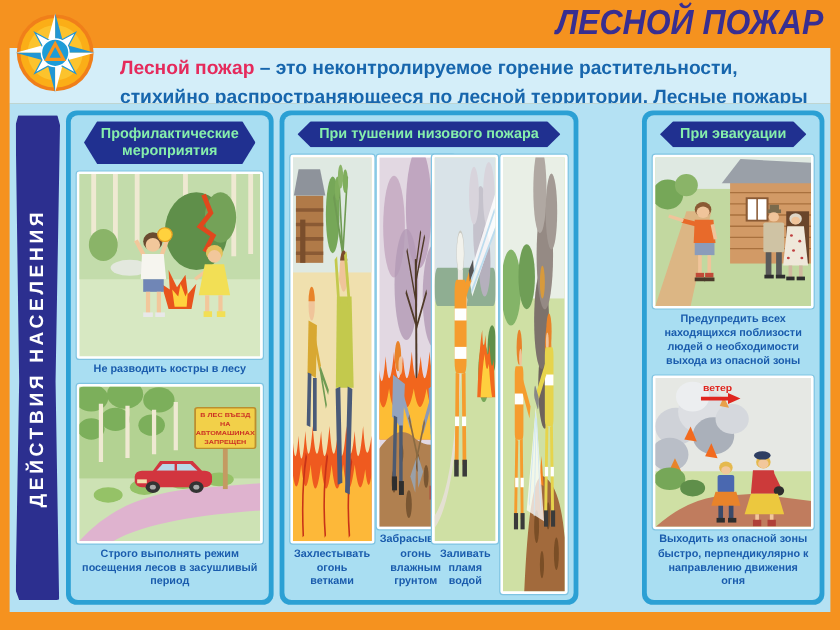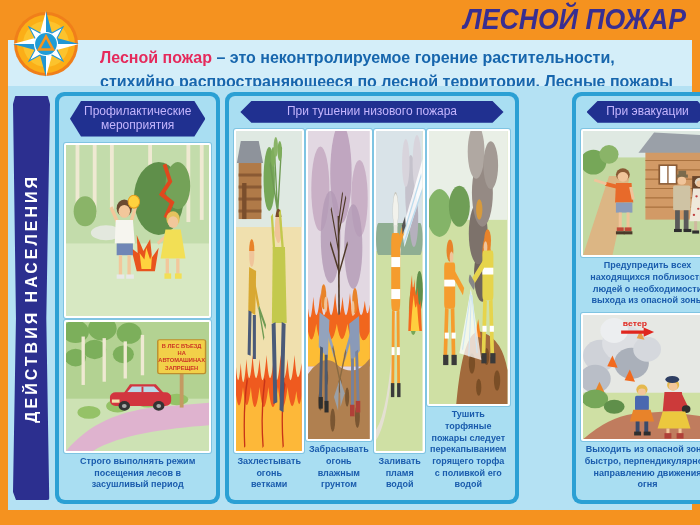--- a/index.html
+++ b/index.html
@@ -26,21 +26,21 @@
   .ribbon span { writing-mode:vertical-rl; transform:rotate(180deg); color:#ffffff; font-weight:bold;
                  font-size:16px; letter-spacing:3px; white-space:nowrap; }
 
   .column { border-radius:9px; background:#2ba0d4; padding:4px; display:flex; }
   .col-1 { flex:0 0 163px; }
   .col-2 { flex:1 1 auto; }
   .col-3 { flex:0 0 152px;margin-left:48px; }
   .column-inner { flex:1; background:#a9def2; border-radius:6px; padding:4px 5px 5px; display:flex;
                   flex-direction:column; gap:2px; min-width:0; }
 
-  .banner { background:#203090; color:#c4b5fd; font-weight:normal; font-size:12px; line-height:1.15;
+  .banner { background:#203090; color:#86efac; font-weight:bold; font-size:12px; line-height:1.15;
             text-align:center; padding:4px 14px; margin:1px 6px 4px;
             clip-path:polygon(11px 0,calc(100% - 11px) 0,100% 50%,calc(100% - 11px) 100%,11px 100%,0 50%);
             box-shadow:0 0 0 2px #9fd4ef; }
 
   .panel { flex:1; display:flex; flex-direction:column; min-height:0; }
   .art { flex:1; border:2px solid #ffffff; border-radius:2px; overflow:hidden; background:#ffffff;
          box-shadow:0 0 0 1px #7fc4e2; min-height:0;text-decoration:underline; }
   .art svg { width:100%; height:100%; display:block; }
   .caption { color:#1a5cad; font-size:9px; line-height:1.3; text-align:center; padding:3px 3px 4px;
              font-weight:bold; }
@@ -138,20 +138,21 @@
                 <circle cx="112" cy="69" r="7" fill="#e5c25e"></circle>
                   <circle cx="112" cy="72" r="5.5" fill="#f2c79b"></circle>
                 <path d="M106,84 L96,92" stroke="#f2c79b" stroke-width="3"></path>
                 <path d="M104,79 L120,79 L125,106 L99,106 Z" fill="#f2df55"></path>
                 <path d="M106,106 L106,122 M117,106 L117,122" stroke="#f2c79b" stroke-width="3.5"></path>
                 <rect x="103" y="120" width="7" height="5" fill="#f2df55"></rect>
                   <rect x="114" y="120" width="7" height="5" fill="#f2df55"></rect>
               </g>
             </svg>
           </div>
+          <div class="caption">Не разводить костры в лесу</div>
         </div>
 
         <div class="panel">
           <div class="art">
             <svg viewBox="0 0 150 160" preserveAspectRatio="none">
               <rect width="150" height="160" fill="#cde2b4"></rect>
               <rect width="150" height="95" fill="#b3d292"></rect>
               <g fill="#7caf5b">
                 <circle cx="10" cy="12" r="14"></circle>
                   <circle cx="38" cy="8" r="15"></circle>
@@ -397,21 +398,20 @@
                     <rect x="100" y="130" width="10" height="6" fill="#3a3a3a"></rect>
                       <rect x="117" y="130" width="10" height="6" fill="#3a3a3a"></rect>
                   </g>
                   <rect x="76" y="86" width="12" height="5" rx="2" fill="#888888" transform="rotate(28 82 88)"></rect>
                   <g>
                     <polygon points="80,92 58,130 100,134" fill="#ffffff" opacity=".75"></polygon>
                     <path d="M80,94 L64,128 M81,96 L76,132 M82,96 L92,130" stroke="#cfe6f2" stroke-width="2"></path>
                   </g>
                 </svg>
               </div>
-              <div class="caption">Тушить торфяные пожары следует перекапыванием горящего торфа с поливкой его водой</div>
             </div>
           </div>
         </div>
       </div>
     </div>
 
     <div class="column col-3">
       <div class="column-inner">
         <div class="banner">При эвакуации</div>
 

